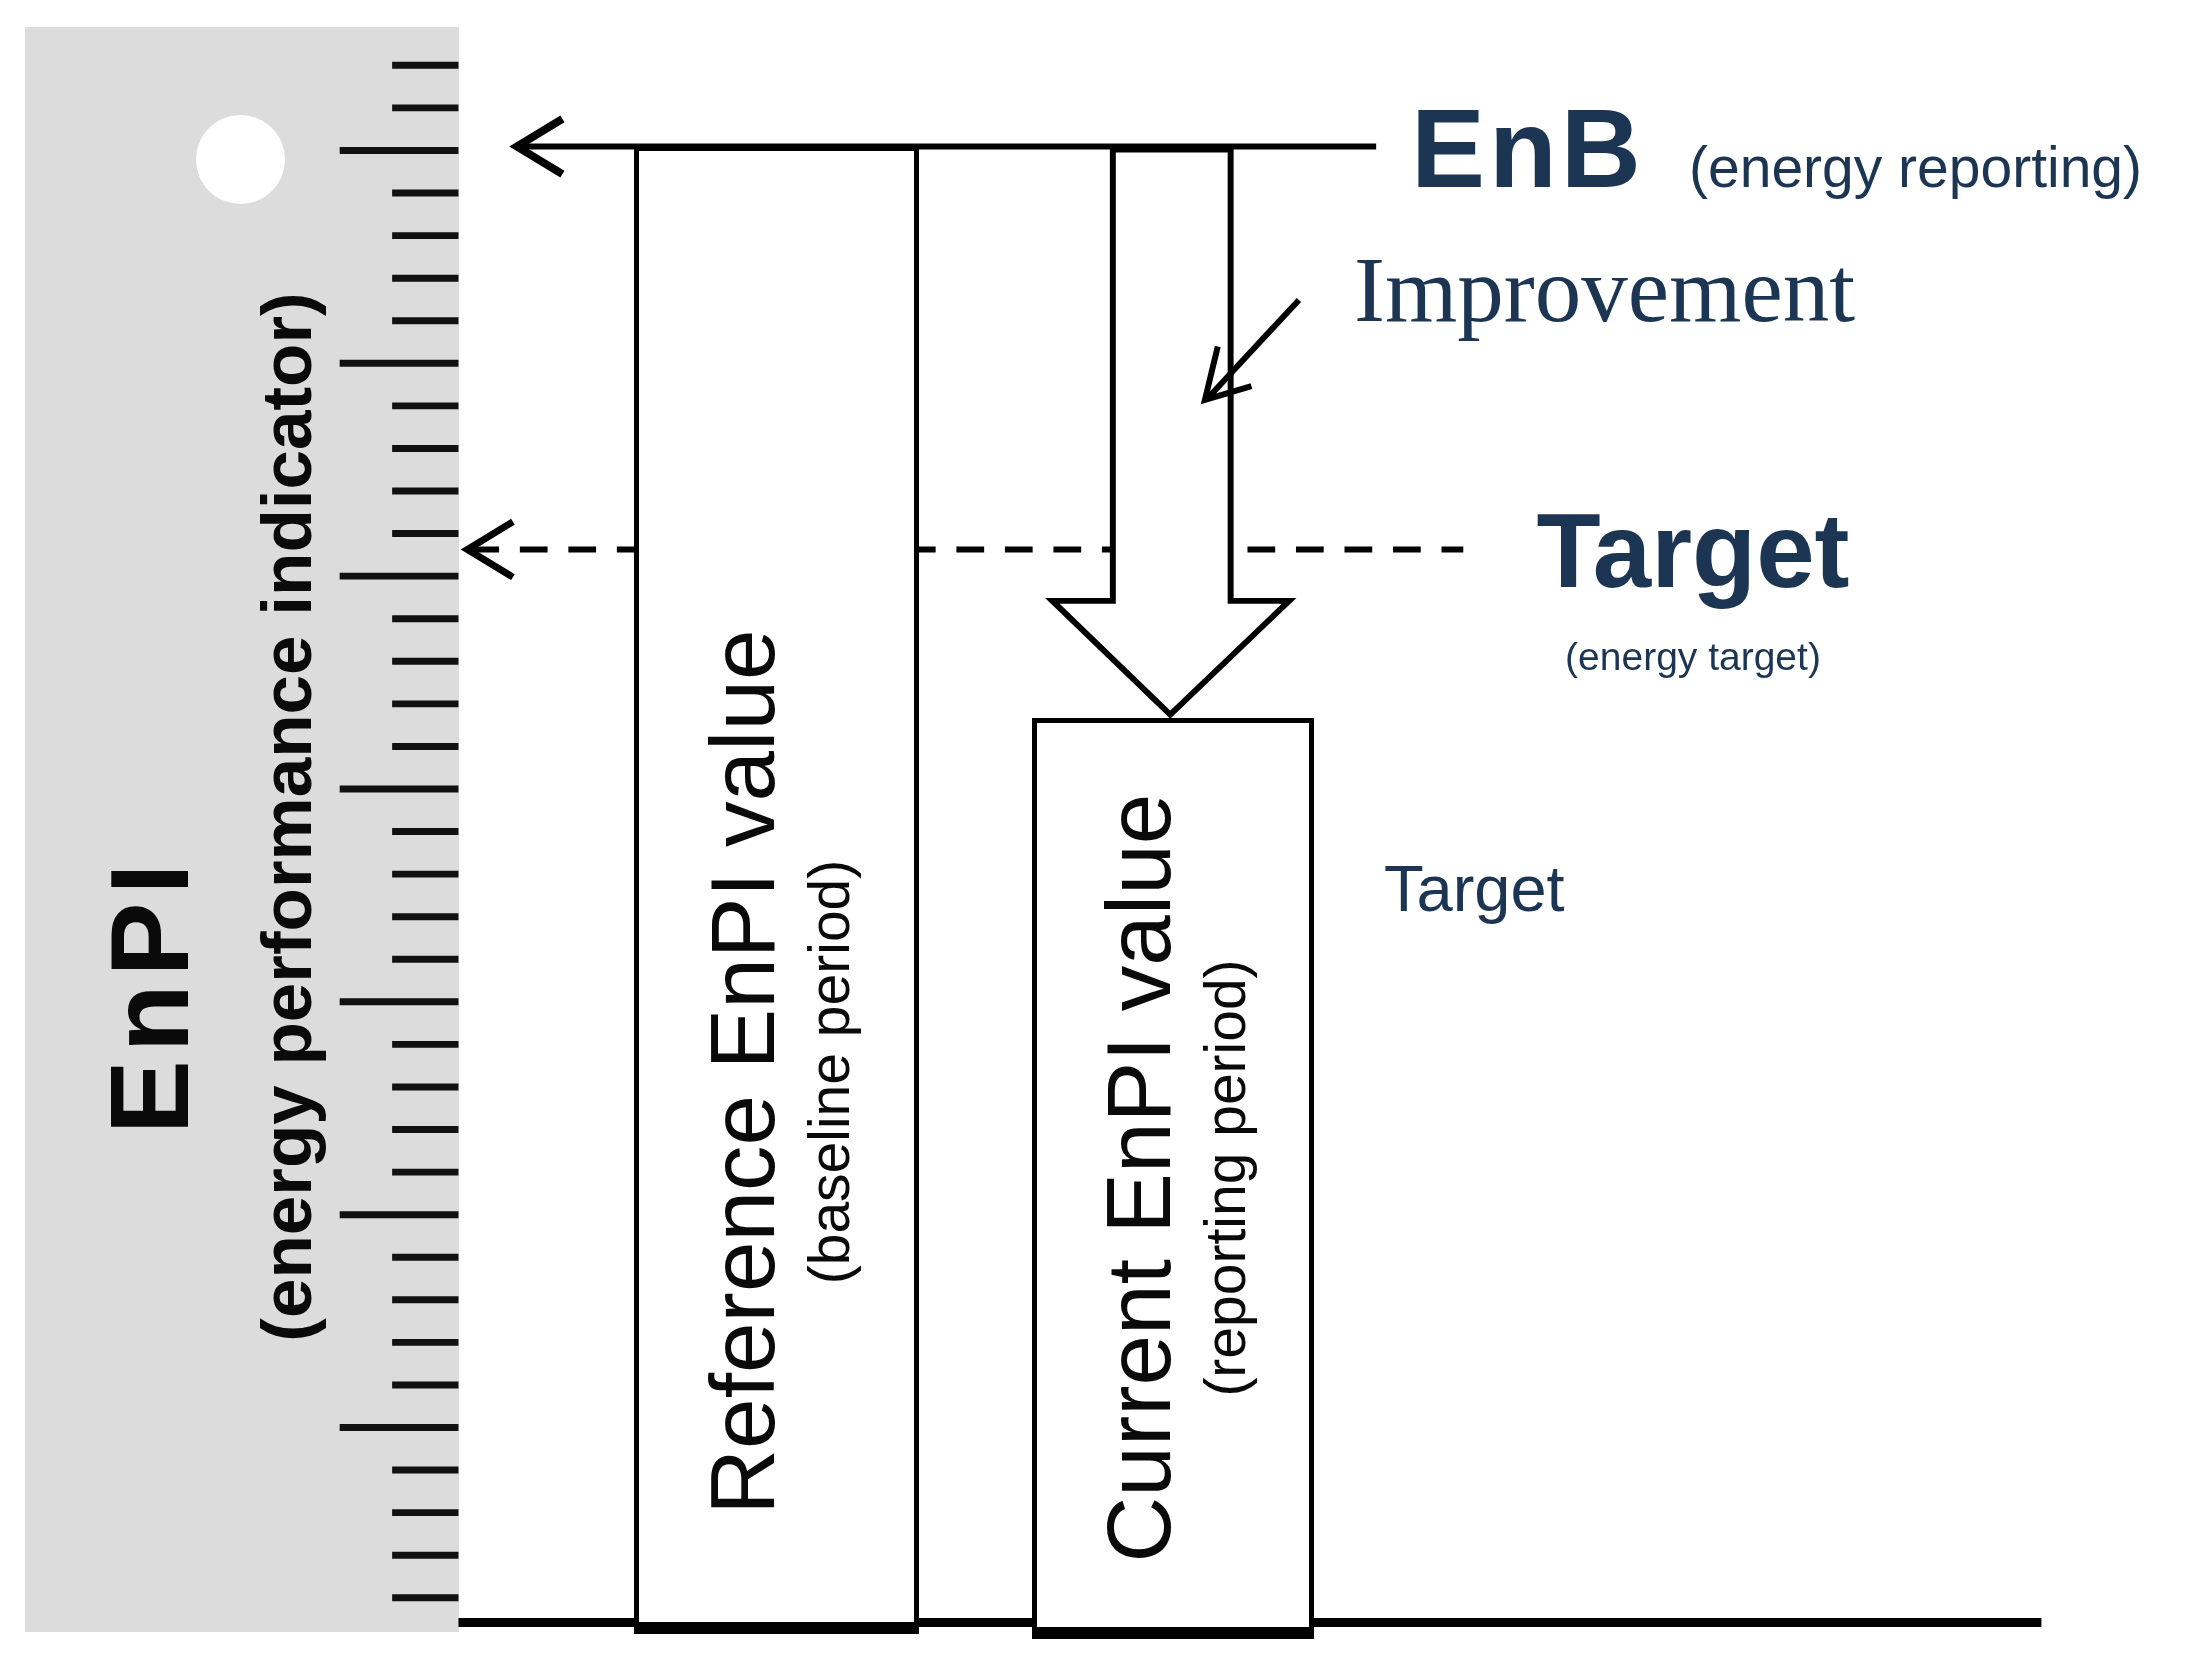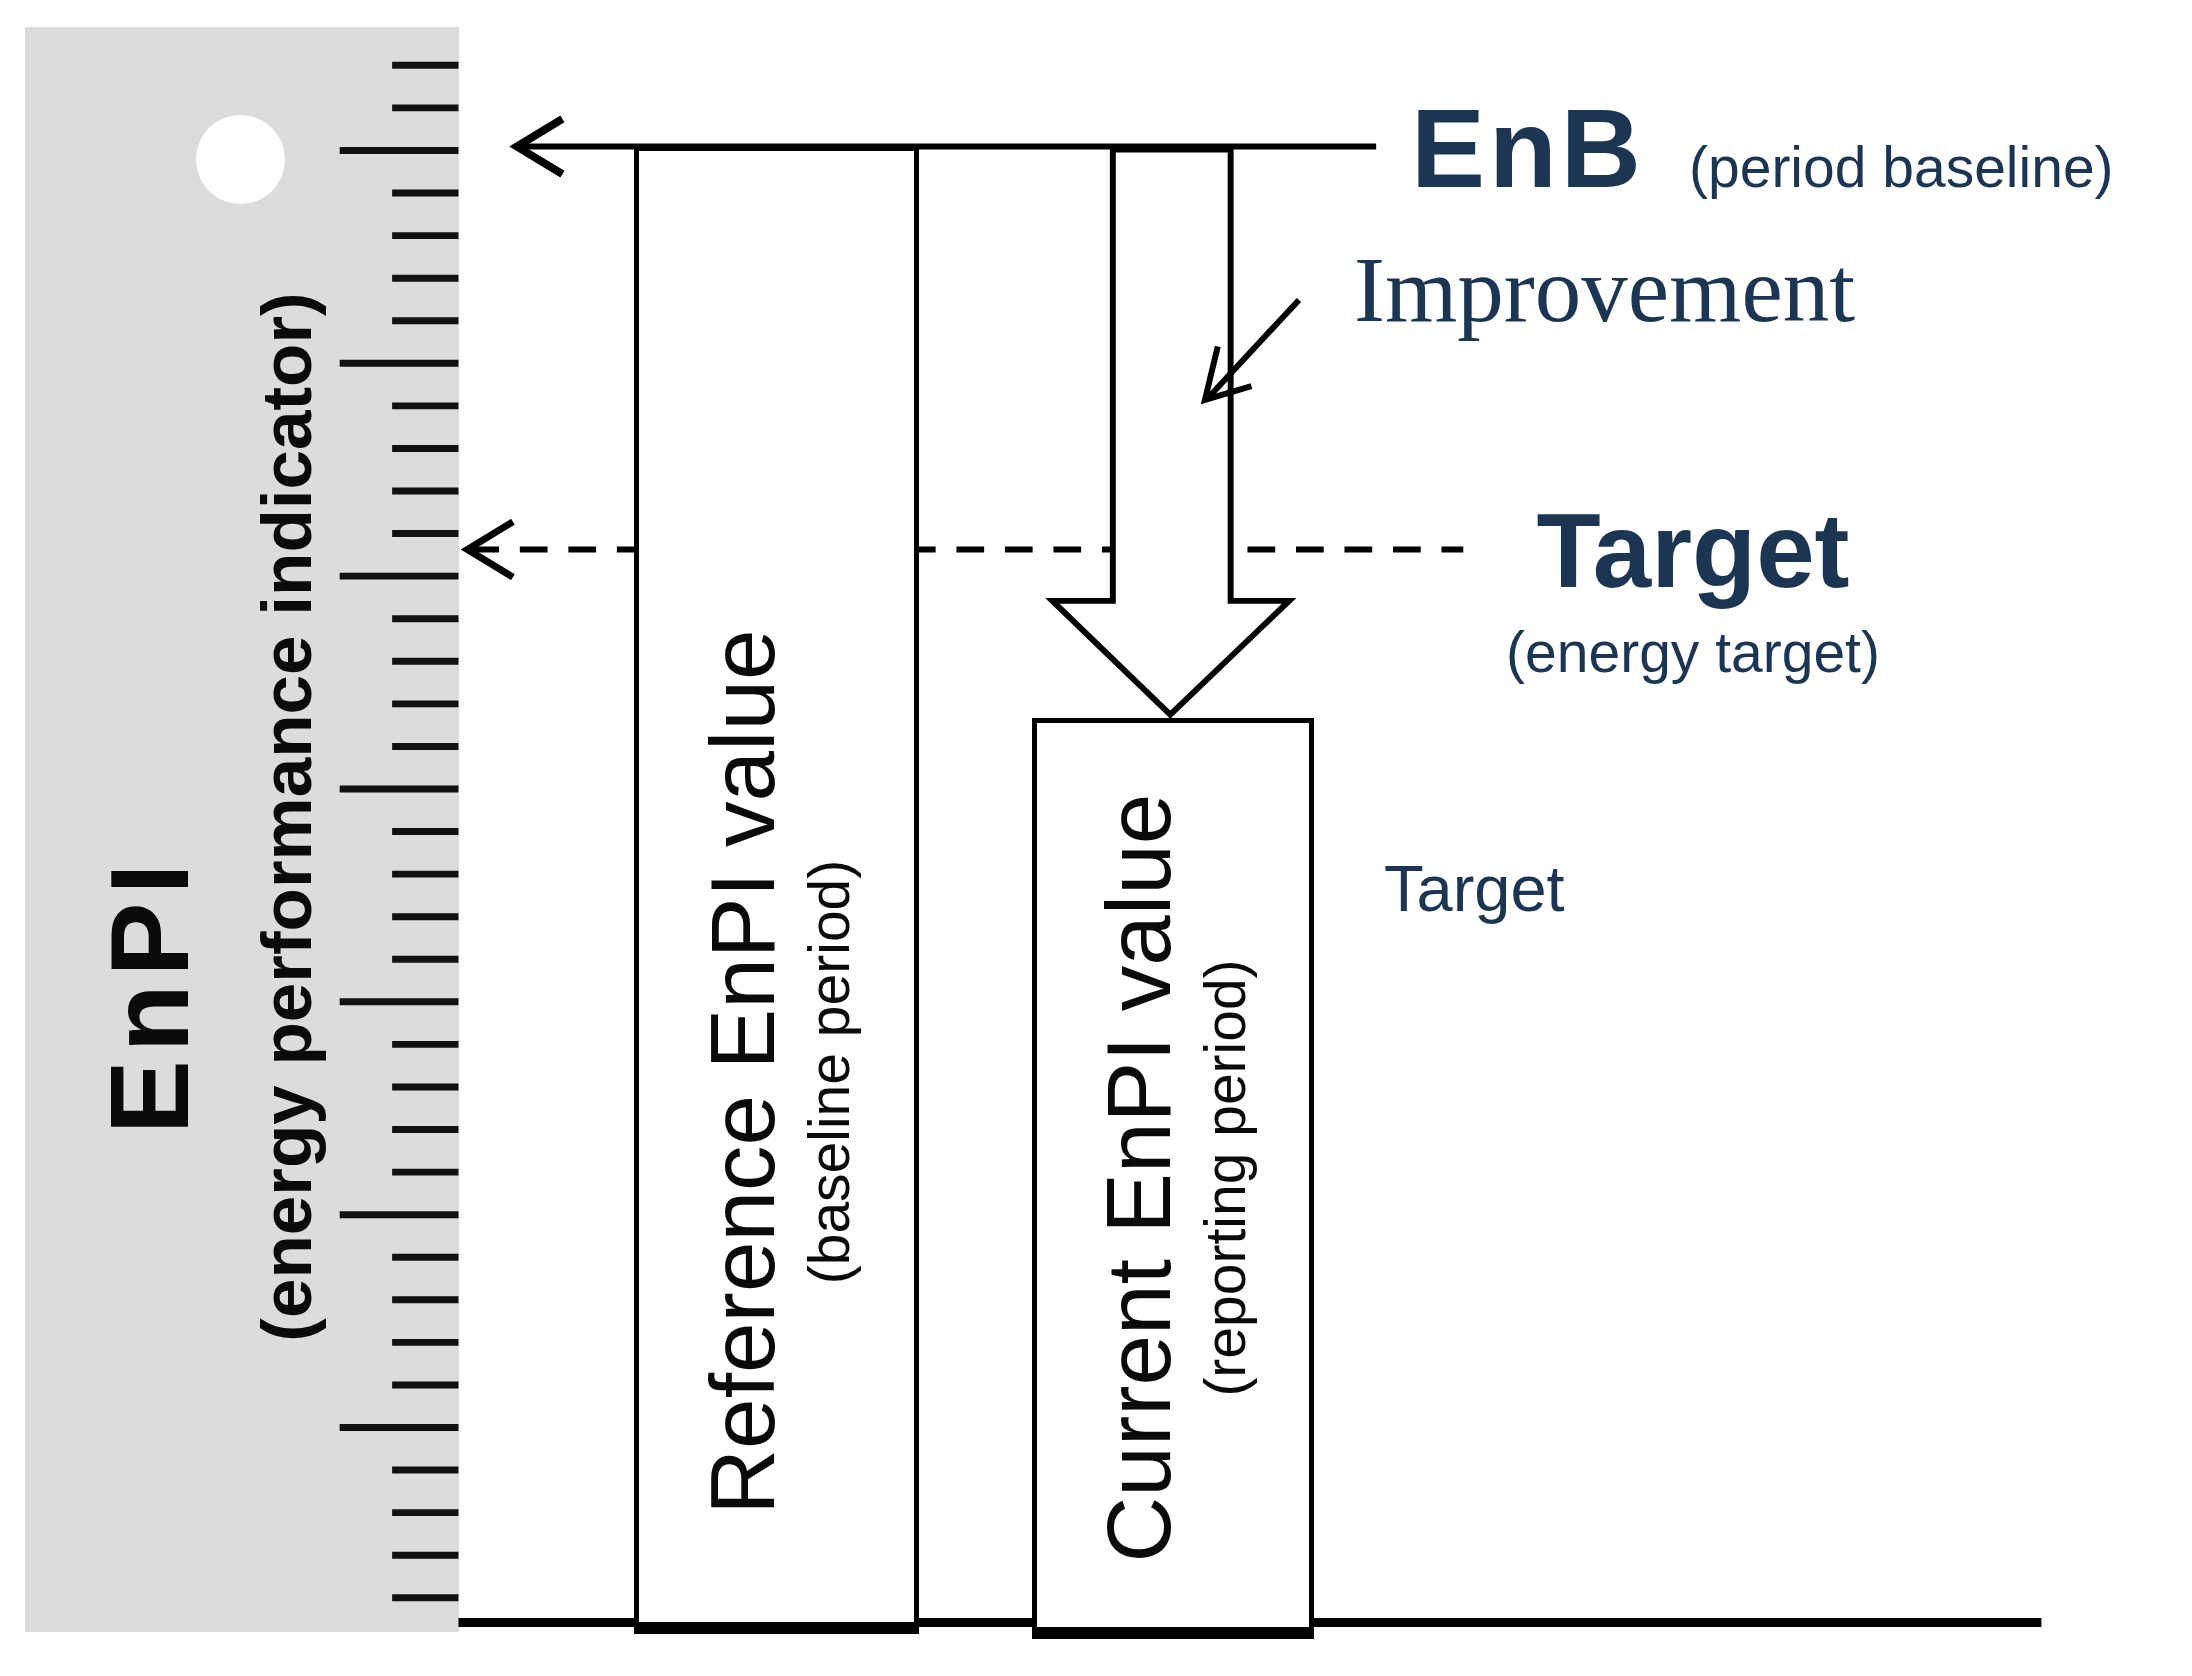--- a/index.html
+++ b/index.html
@@ -56,21 +56,21 @@
   .ann{position:absolute;z-index:3;color:var(--navy);}
   .enb-row{
     left:1411px;top:85px;
     display:flex;align-items:baseline;gap:44px;white-space:nowrap;
   }
   .enb-title{font-size:111px;font-weight:bold;letter-spacing:4px;}
   .enb-subtitle{font-size:57px;}
   .improvement{left:1354px;top:236px;font-size:93px;white-space:nowrap;font-family:Liberation Serif, serif;}
   .target-block{left:1475px;top:491px;width:436px;text-align:center;}
   .target-title{font-size:105px;font-weight:bold;}
-  .target-subtitle{font-size:57px;margin-top:8px;}
+  .target-subtitle{font-size:39px;margin-top:24px;}
   .achieved{left:1384px;top:842px;font-size:65px;line-height:93px;white-space:nowrap;}
 </style>
 </head>
 <body>
 
 <div id="canvas" style="--navy: #1c3552; --gray: #dcdcdd;">
 
   <div class="ruler">
     <div class="ruler-hole"></div>
   </div>
@@ -149,21 +149,21 @@
 
   <div class="bar bar-current">
     <div class="rot">
       <div class="bar-big">Current EnPI value</div>
       <div class="bar-small">(reporting period)</div>
     </div>
   </div>
 
   <div class="ann enb-row">
     <span class="enb-title">EnB</span>
-    <span class="enb-subtitle">(period baseline)</span>
+    <span class="enb-subtitle">(energy reporting)</span>
   </div>
 
   <div class="ann improvement">Improvement</div>
 
   <div class="ann target-block">
     <div class="target-title">Target</div>
     <div class="target-subtitle">(energy target)</div>
   </div>
 
   <div class="ann achieved">

